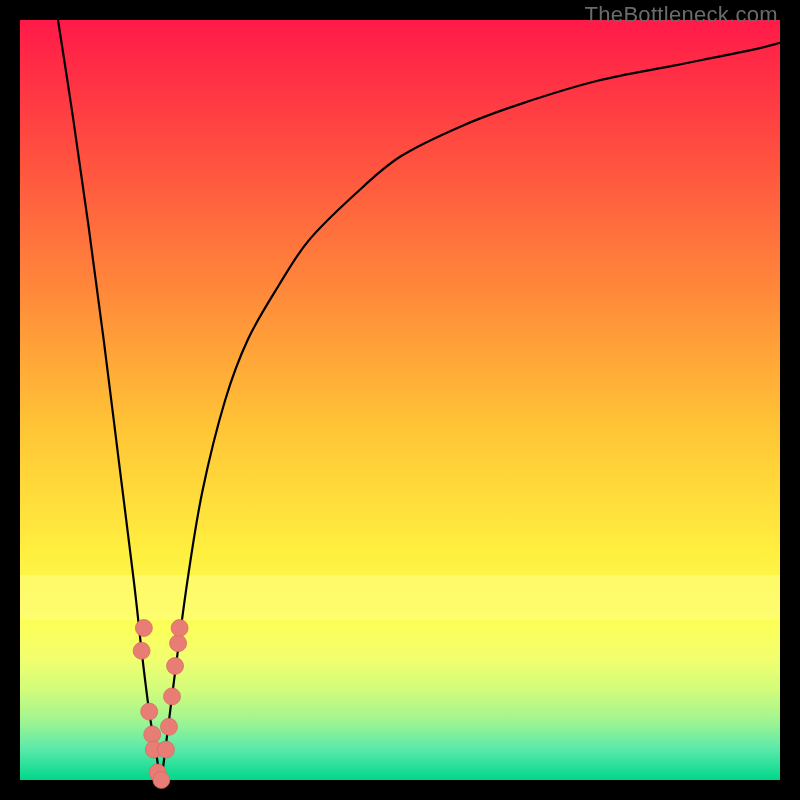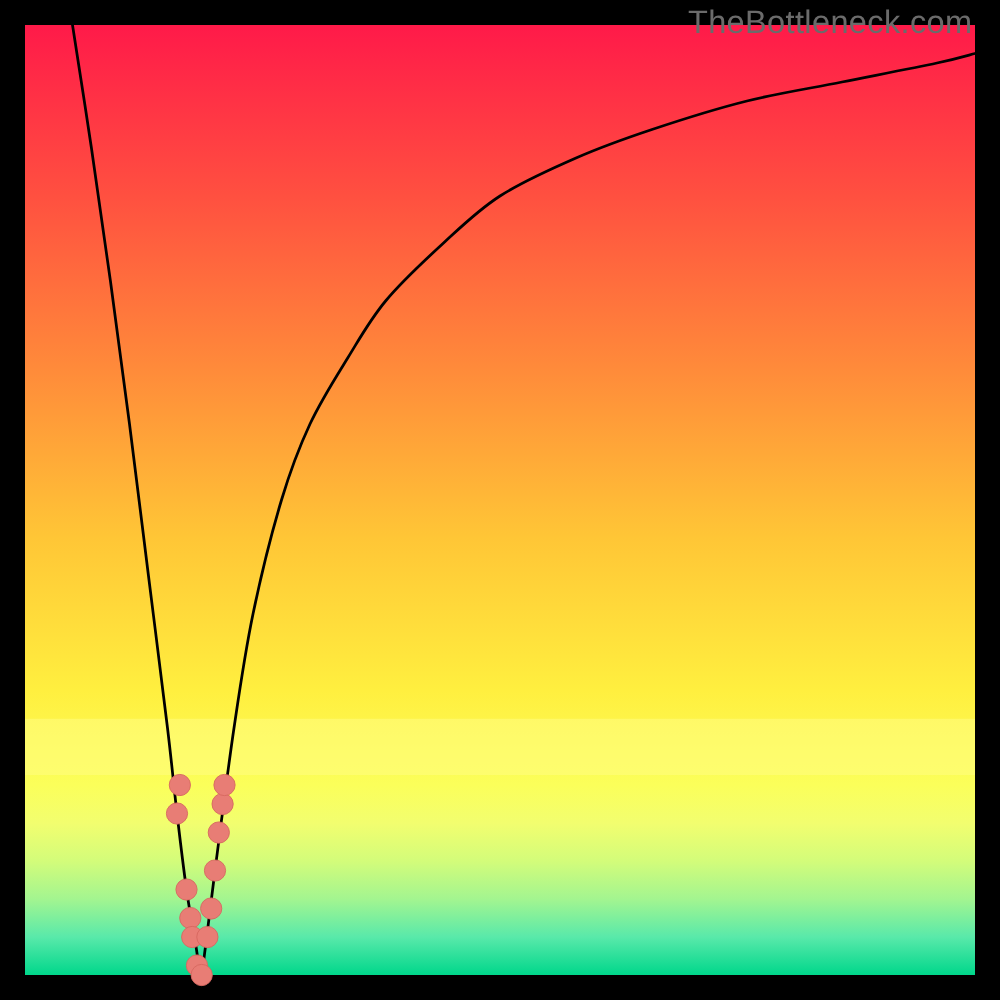--- a/index.html
+++ b/index.html
@@ -37,21 +37,21 @@
     top: 73%;
     height: 6%;
     background: #fffd80;
     opacity: 0.58;
   }
   .attribution {
     position: absolute;
     top: 2px;
     right: 22px;
     color: #6b6b6b;
-    font-size: 26px;
+    font-size: 22px;
     font-weight: 500;
     letter-spacing: 0.3px;
     user-select: none;
   }
   svg.plot {
     position: absolute;
     left: 20px;
     top: 20px;
     width: 760px;
     height: 760px;

